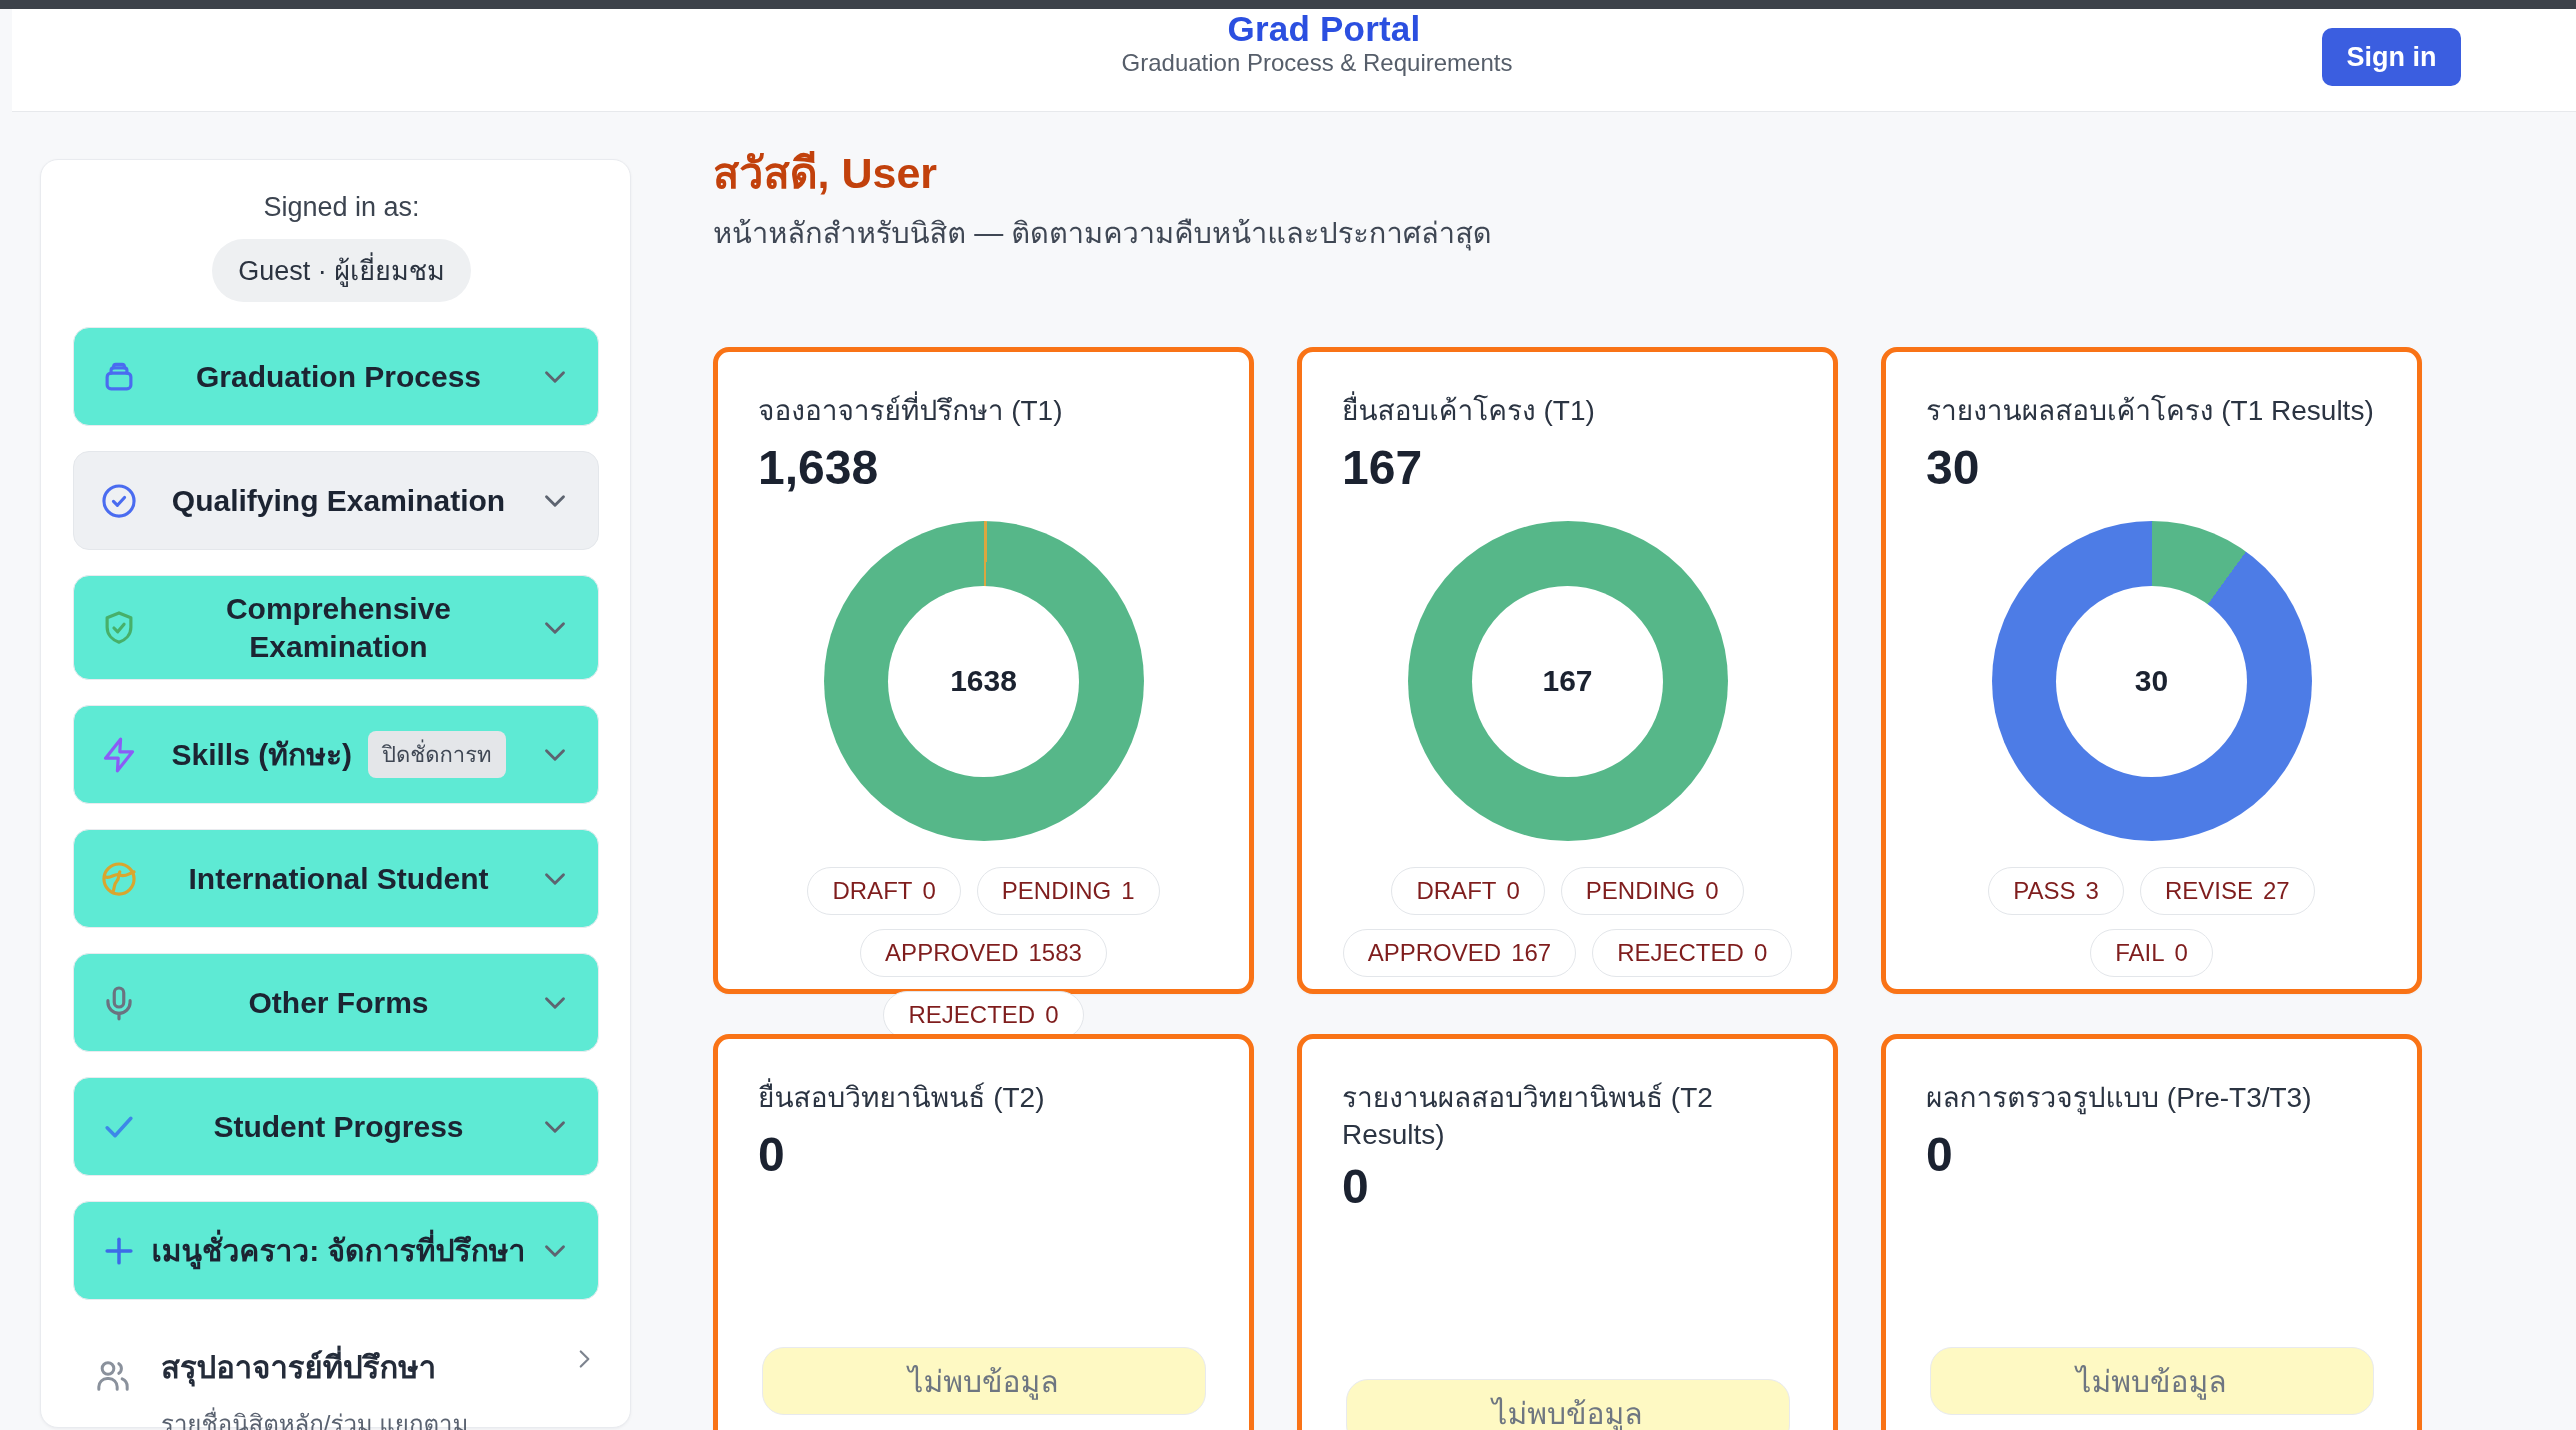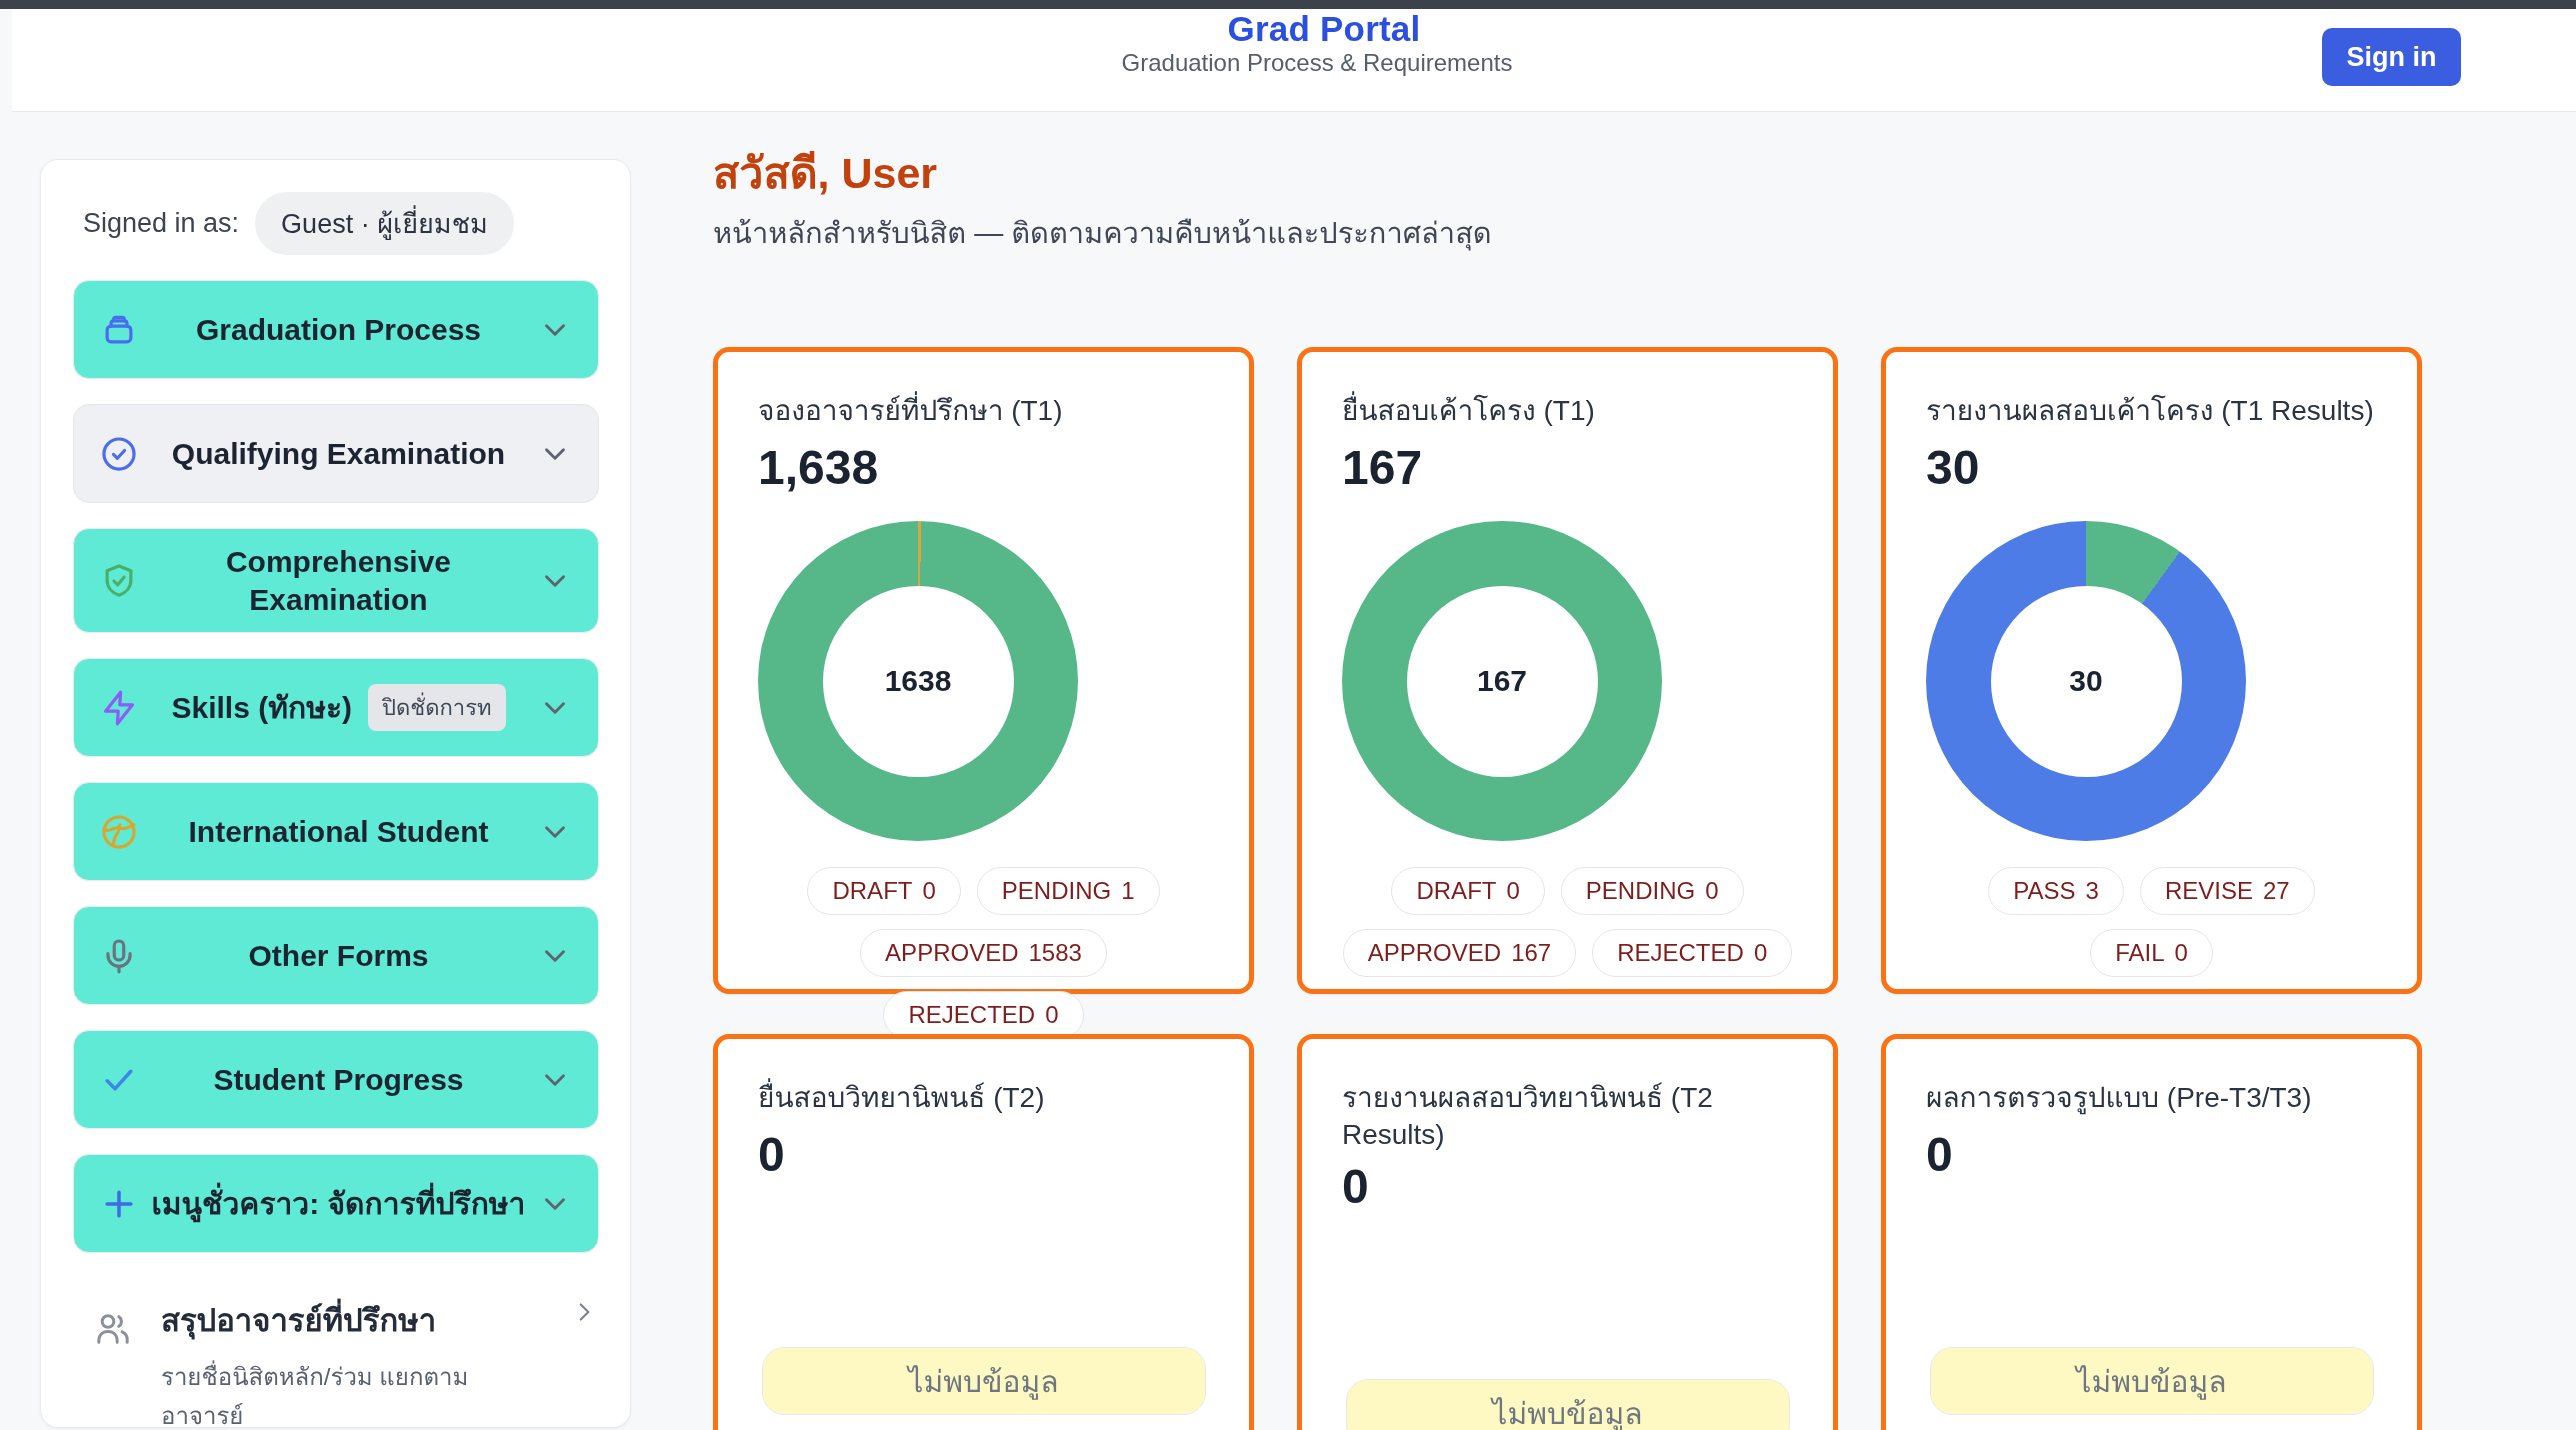--- a/index.html
+++ b/index.html
@@ -9,21 +9,21 @@
   .appbar { position:absolute; left:12px; top:9px; width:2576px; height:103px; background:#ffffff;
     border-bottom:1px solid #e7e9ec; display:flex; align-items:center;flex-direction:column; }
   .brand { margin-left:48px; font-size:35px; font-weight:bold; color:#2b4fe0; letter-spacing:0.2px; }
   .appbar-sub { margin-left:34px; font-size:24px; color:#565e6a; }
   .signin-btn { position:absolute; right:127px; top:19px; width:139px; height:58px; background:#3b5ee0;
     color:#ffffff; font-size:27px; font-weight:bold; border:none; border-radius:10px; cursor:pointer;
     display:flex; align-items:center; justify-content:center; }
   
   .sidebar { position:absolute; left:40px; top:159px; width:591px; height:1269px; background:#ffffff;
     border:1px solid #e9ebef; border-radius:18px; box-shadow:0 1px 3px rgba(16,24,40,.05); padding:30px; }
-  .signedin { display:flex; align-items:center; gap:16px; margin:2px 0 0 12px; }
+  .signedin { display:flex; align-items:center; gap:16px; margin:2px 0 0 12px;flex-direction:column; }
   .signedin-label { font-size:27px; color:#3c4450; }
   .chip { background:#eef0f2; border-radius:992px; padding:10px 26px; font-size:27px; color:#2b3340; }
   .nav-item { width:526px; margin:25px auto 0 auto; min-height:99px; background:#5eead4;
     border:1px solid #e9ebef; border-radius:16px; display:flex; align-items:center;
     padding:14px 26px; cursor:pointer; }
   .nav-item:first-of-type { margin-top:32px; }
   .nav-item.active { background:#eef0f3; border-color:#e4e7eb; }
   .nav-ic { width:40px; height:40px; flex:0 0 40px; display:flex; align-items:center; }
   .nav-ic svg { width:38px; height:38px; }
   .nav-center { flex:1; display:flex; align-items:center; justify-content:center; gap:16px;
@@ -45,21 +45,21 @@
   .main { position:absolute; left:713px; top:149px; width:1713px; }
   .greeting { font-size:43px; font-weight:bold; color:#c2410c; line-height:1.15; }
   .greeting-sub { margin-top:12px; font-size:29px; color:#3f4754; }
   .cards { margin-top:91px; display:grid; grid-template-columns:repeat(3,541px); gap:40px 43px; }
   .card { background:#ffffff; border:5px solid #f97316; border-radius:16px; padding:36px 40px 28px 40px;
     box-shadow:0 1px 2px rgba(16,24,40,.04); }
   .card.tall { height:647px; }
   .card.short { height:636px; }
   .card-title { font-size:28px; color:#2b3442; }
   .card-total { margin-top:8px; font-size:48px; font-weight:bold; color:#1b2230; }
-  .donut-wrap { display:flex; justify-content:flex-start; margin-top:26px; }
+  .donut-wrap { display:flex; justify-content:center; margin-top:26px; }
   .donut { width:320px; height:320px; border-radius:50%; display:flex; align-items:center; justify-content:center; }
   .hole { width:191px; height:191px; border-radius:50%; background:#ffffff; display:flex;
     align-items:center; justify-content:center; }
   .hole span { font-size:30px; font-weight:bold; color:#1b2230; }
   .badges { margin-top:26px; display:flex; flex-wrap:wrap; justify-content:center; gap:14px 16px; }
   .pill { border:1.5px solid #e3e6ea; border-radius:992px; padding:9px 24px; font-size:24px;
     color:#7f1d1d; background:#ffffff; white-space:nowrap; display:inline-flex; gap:10px; }
   .empty-pill { margin:165px auto 0 auto; width:444px; height:68px; background:#fef9c3;
     border:1px solid #e8eaee; border-radius:22px; display:flex; align-items:center; justify-content:center;
     font-size:30px; color:#6e7681; }

